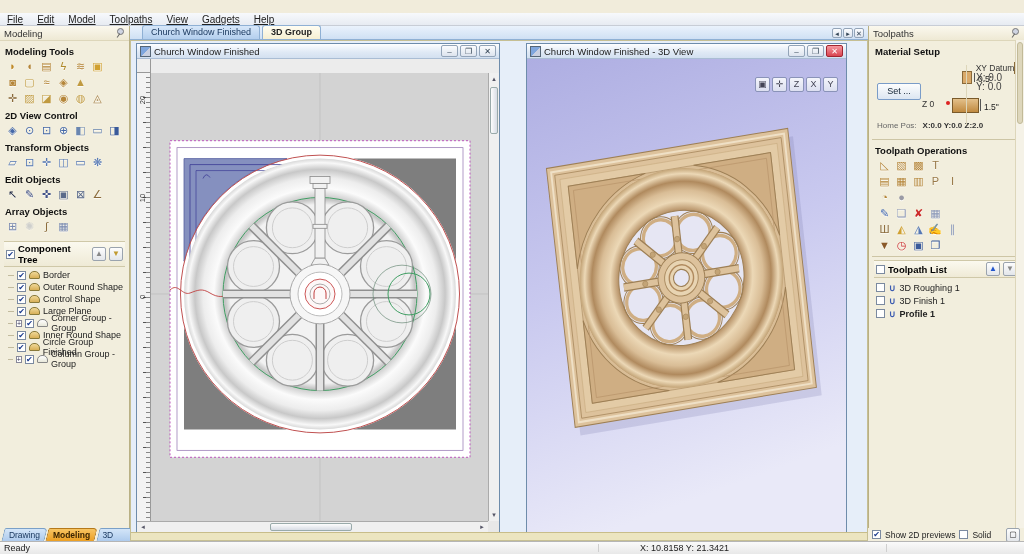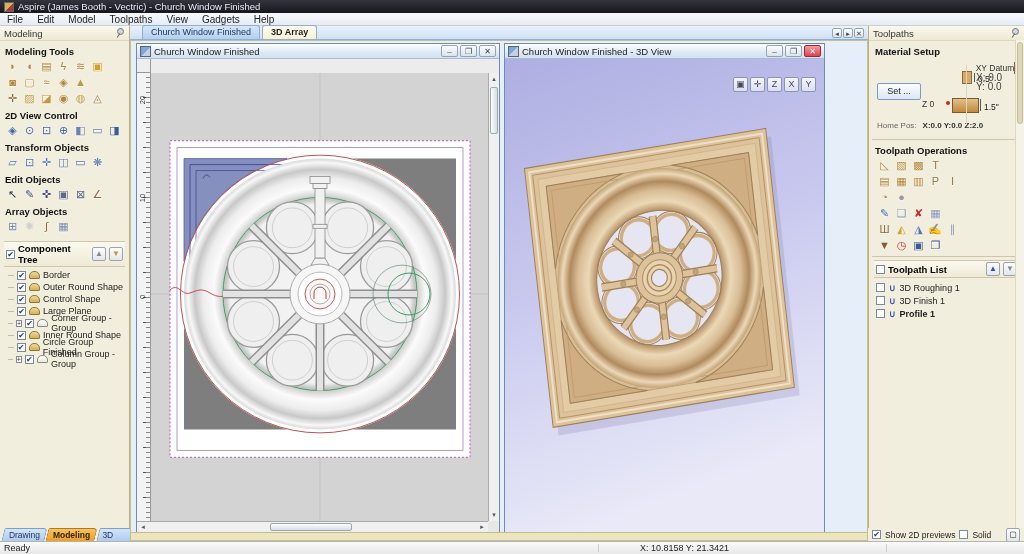--- a/index.html
+++ b/index.html
@@ -8,21 +8,21 @@
        -webkit-font-smoothing:antialiased;}
   
   .titlebar{position:absolute;left:0;top:0;width:1024px;height:13px;
     background:linear-gradient(#34343f,#17171f);color:#e6e9f2;font-size:9.5px;
     display:flex;align-items:center;gap:4px;padding-left:4px;box-sizing:border-box;}
   .appicon{width:8px;height:8px;background:linear-gradient(135deg,#d8b25a 50%,#b03838 50%);
     border:1px solid #666;flex:0 0 auto;}
   .menubar{position:absolute;left:0;top:13px;width:1024px;height:13px;
     background:linear-gradient(#f7f9fc,#e7ebf2);border-bottom:1px solid #c8cdd6;
     display:flex;align-items:center;font-size:10px;color:#222;box-sizing:border-box;}
-  .mitem{padding:0 7px;cursor:default;}
+  .mitem{padding:0 7px;cursor:default;text-decoration:underline;}
   
   .lpanel{position:absolute;left:0;top:26px;width:130px;height:502px;background:#f2eedd;
     border-right:1px solid #b9b084;box-sizing:border-box;padding:0 0 0 4px;}
   .rpanel{position:absolute;left:868px;top:26px;width:156px;height:502px;background:#f2eedd;
     border-left:1px solid #b9b084;box-sizing:border-box;padding:0 5px;}
   .phead{height:14px;display:flex;align-items:center;justify-content:space-between;
     font-size:9.5px;color:#333;border-bottom:1px solid #ddd6ba;
     background:linear-gradient(#fbf8ee,#eee9d4);margin:0 0 2px -4px;padding:0 4px;}
   .rpanel .phead{margin:0 -5px 2px -5px;}
   .pin{width:9px;height:10px;position:relative;}
@@ -160,24 +160,20 @@
     font-size:9px;color:#222;box-sizing:border-box;}
   .statusbar .ready{position:absolute;left:4px;top:1px;}
   .statusbar .coords{position:absolute;left:640px;width:205px;text-align:left;top:1px;}
   .ssep{position:absolute;top:2px;bottom:2px;width:1px;background:#cfcfcf;}
 </style>
 </head>
 <body>
 
 <div class="app">
 
-  <div class="titlebar">
-    <span class="appicon"></span>
-    <span>Aspire (James Booth - Vectric) - Church Window Finished</span>
-  </div>
 
   <div class="menubar">
       <span class="mitem">File</span>
       <span class="mitem">Edit</span>
       <span class="mitem">Model</span>
       <span class="mitem">Toolpaths</span>
       <span class="mitem">View</span>
       <span class="mitem">Gadgets</span>
       <span class="mitem">Help</span>
     </div>
@@ -332,21 +328,21 @@
 
   <div class="btabs">
       <span class="btab"><span class="tablabel">Drawing</span></span>
       <span class="btab active"><span class="tablabel">Modeling</span></span>
       <span class="btab"><span class="tablabel">3D Clipart</span></span>
       <span class="btab"><span class="tablabel">Layers</span></span>
     </div>
 
   <div class="doctabbar">
     <span class="doctab"><span class="tablabel">Church Window Finished</span></span>
-      <span class="doctab active"><span class="tablabel">3D Array</span></span>
+      <span class="doctab active"><span class="tablabel">3D Group</span></span>
       <span class="tnav">
         <span class="wbtn">◂</span>
         <span class="wbtn">▸</span>
         <span class="wbtn">✕</span>
       </span>
   </div>
 
   <div class="mdiarea">
 
     <div class="iwin" style="left:5px;top:2px;width:364px;height:490px;">
@@ -465,21 +461,21 @@
         <span class="sarrow sa-dn">▾</span>
       </div>
       <div class="hscroll">
         <span class="sarrow sa-lf">◂</span>
         <div class="thumb"></div>
         <span class="sarrow sa-rt">▸</span>
       </div>
       <div class="scorner"></div>
     </div>
 
-    <div class="iwin" style="left:373px;top:2px;width:321px;height:490px;">
+    <div class="iwin" style="left:395px;top:2px;width:321px;height:490px;">
       <div class="tbar">
         <span class="docicon"></span>
         <span class="wtitle">Church Window Finished - 3D View</span>
         <span style="display:flex;gap:2px;">
             <span class="wbtn">–</span>
             <span class="wbtn">❐</span>
             <span class="wbtn red">✕</span>
           </span>
       </div>
       <div class="canvas3d">

